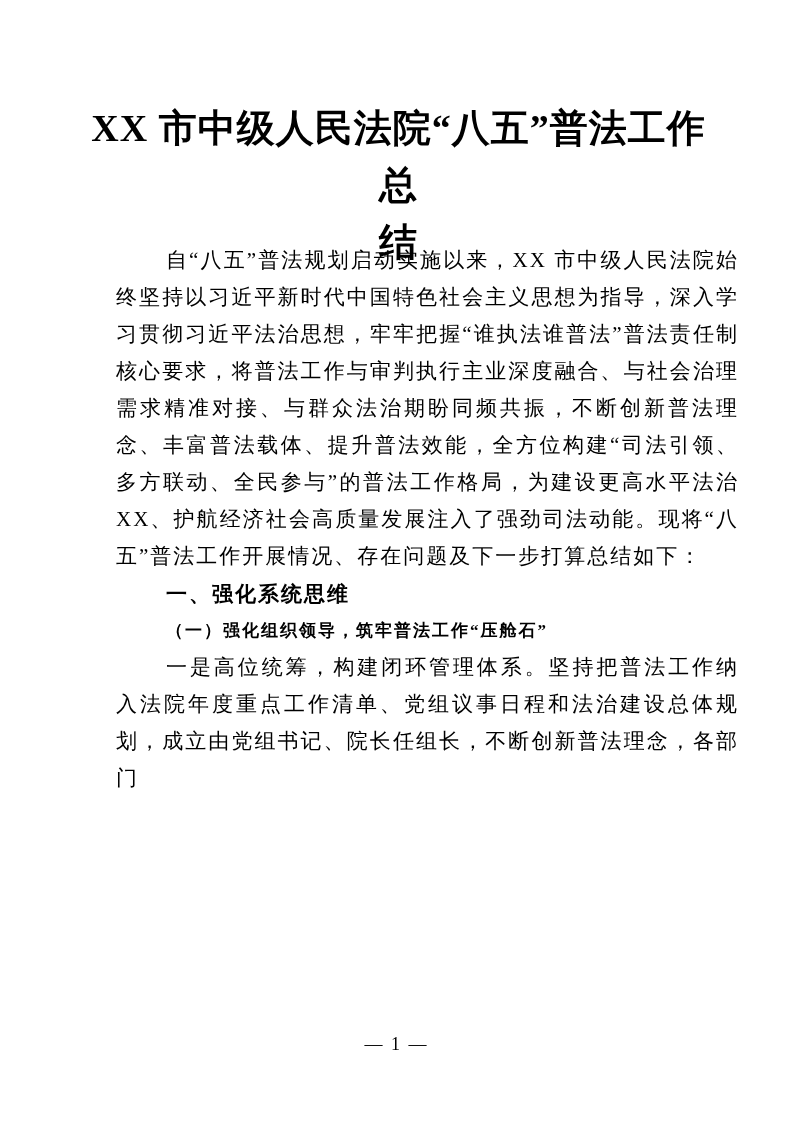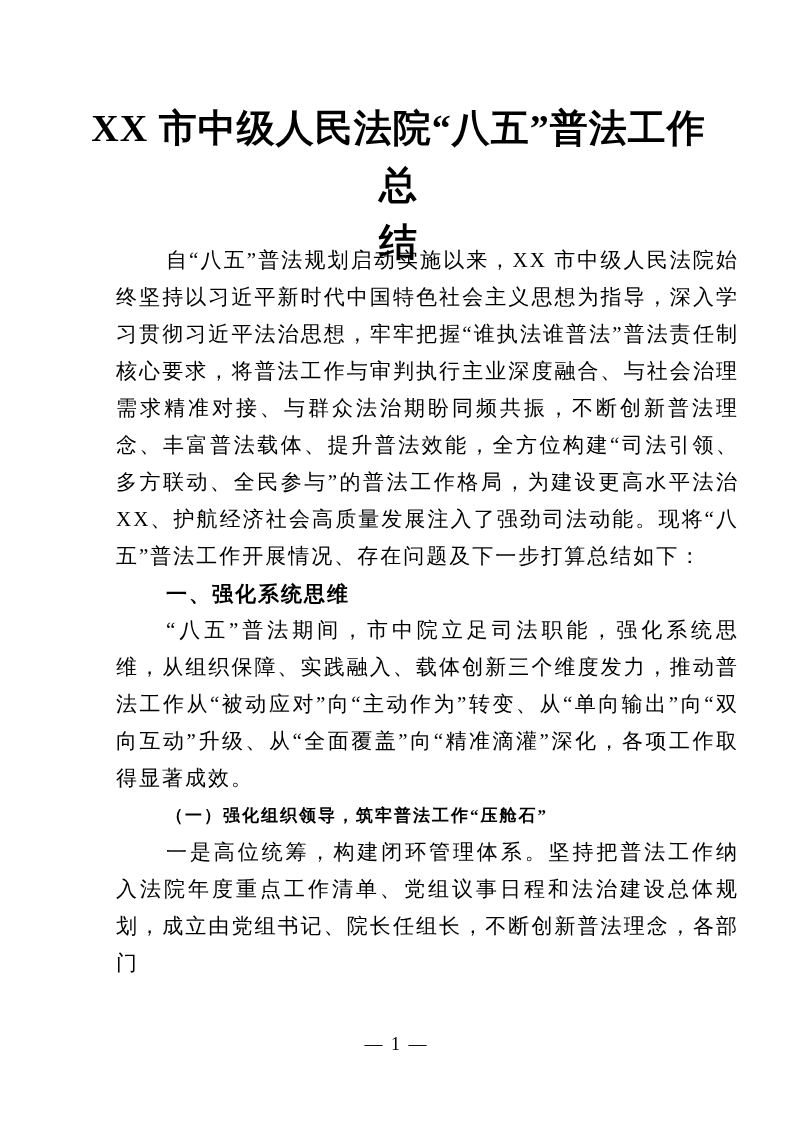--- a/index.html
+++ b/index.html
@@ -74,21 +74,20 @@
     <span class="title-line">XX 市中级人民法院“八五”普法工作总</span>
     <span class="title-line">结</span>
   </h1>
 
   <div class="doc-body">
 
     <p class="para">自“八五”普法规划启动实施以来，XX 市中级人民法院始终坚持以习近平新时代中国特色社会主义思想为指导，深入学习贯彻习近平法治思想，牢牢把握“谁执法谁普法”普法责任制核心要求，将普法工作与审判执行主业深度融合、与社会治理需求精准对接、与群众法治期盼同频共振，不断创新普法理念、丰富普法载体、提升普法效能，全方位构建“司法引领、多方联动、全民参与”的普法工作格局，为建设更高水平法治 XX、护航经济社会高质量发展注入了强劲司法动能。现将“八五”普法工作开展情况、存在问题及下一步打算总结如下：</p>
 
     <p class="heading-1">一、强化系统思维</p>
 
-    <p class="para">“八五”普法期间，市中院立足司法职能，强化系统思维，从组织保障、实践融入、载体创新三个维度发力，推动普法工作从“被动应对”向“主动作为”转变、从“单向输出”向“双向互动”升级、从“全面覆盖”向“精准滴灌”深化，各项工作取得显著成效。</p>
 
     <p class="heading-2">（一）强化组织领导，筑牢普法工作“压舱石”</p>
 
 
     <p class="para"><span class="lead-bold">一是高位统筹，构建闭环管理体系。</span><span>坚持把普法工作纳入法院年度重点工作清单、党组议事日程和法治建设总体规划，成立由党组书记、院长任组长，不断创新普法理念，各部门</span></p>
 
   </div>
 
   <div class="page-footer">— 1 —</div>
 

